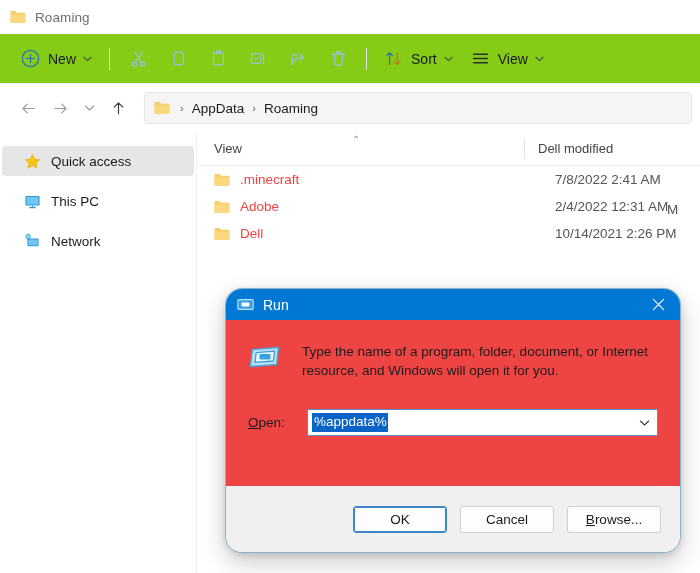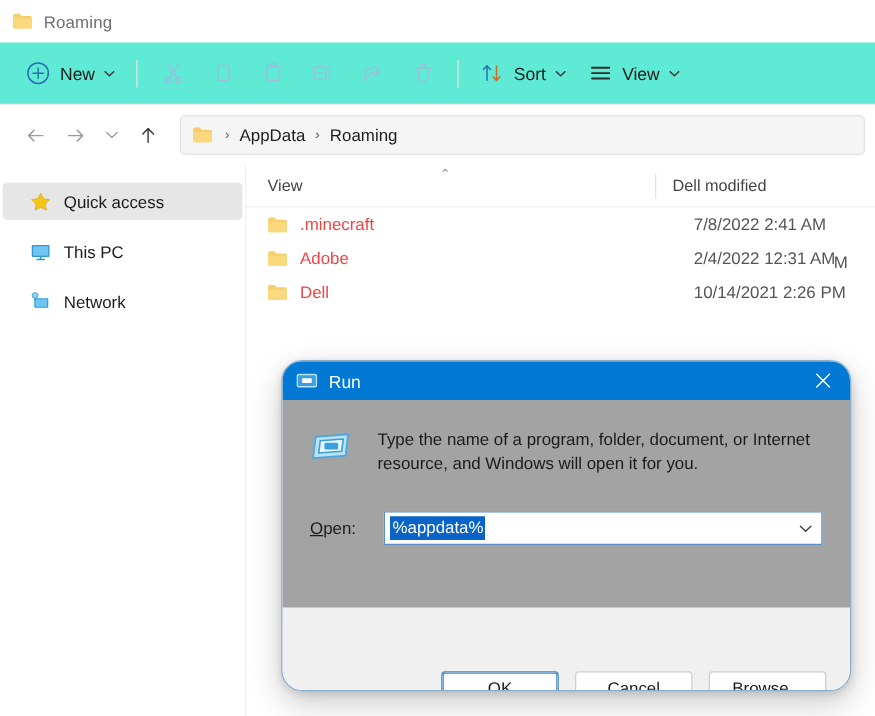--- a/index.html
+++ b/index.html
@@ -34,21 +34,21 @@
     color: #6f6f6f;
     letter-spacing: 0.1px;
   }
 
   
   .commandbar {
     height: 50px;
     display: flex;
     align-items: center;
     padding: 0 12px;
-    background: #5eead4;
+    background: #84cc16;
     border-bottom: 1px solid #eaeaea;
   }
   .cb-btn {
     display: flex;
     align-items: center;
     height: 34px;
     padding: 0 9px;
     border-radius: 5px;
     cursor: default;
   }
@@ -236,21 +236,21 @@
   }
   .dlg-close {
     width: 44px;
     height: 31px;
     display: flex;
     align-items: center;
     justify-content: center;
     color: #ffffff;
   }
   .dlg-upper {
-    background: #a3a3a3;
+    background: #ef4444;
     height: 166px;
     padding: 22px 22px 12px 22px;
     position: relative;
   }
   .dlg-toprow {
     display: flex;
     align-items: flex-start;
   }
   .dlg-bigicon {
     width: 34px;
@@ -296,25 +296,24 @@
     width: 26px;
     display: flex;
     align-items: center;
     justify-content: center;
     color: #3a3a3a;
   }
   .dlg-lower {
     height: 66px;
     background: #f0f0f0;
     display: flex;
-    align-items: flex-end;
+    align-items: center;
     justify-content: flex-end;
     padding-right: 19px;
     gap: 13px;
-    margin-top: 12px;
   }
   .dbtn {
     width: 94px;
     height: 27px;
     border: 1px solid #cfcfcf;
     background: #fdfdfd;
     border-radius: 3px;
     display: flex;
     align-items: center;
     justify-content: center;

